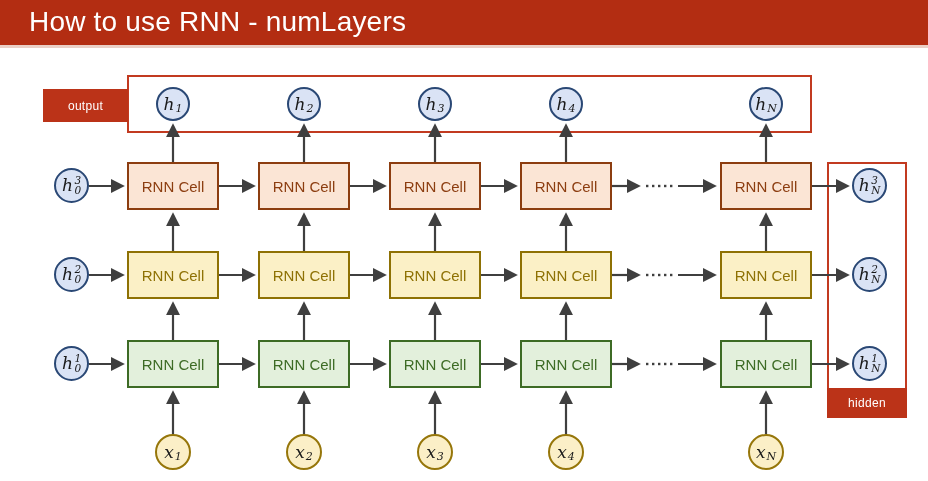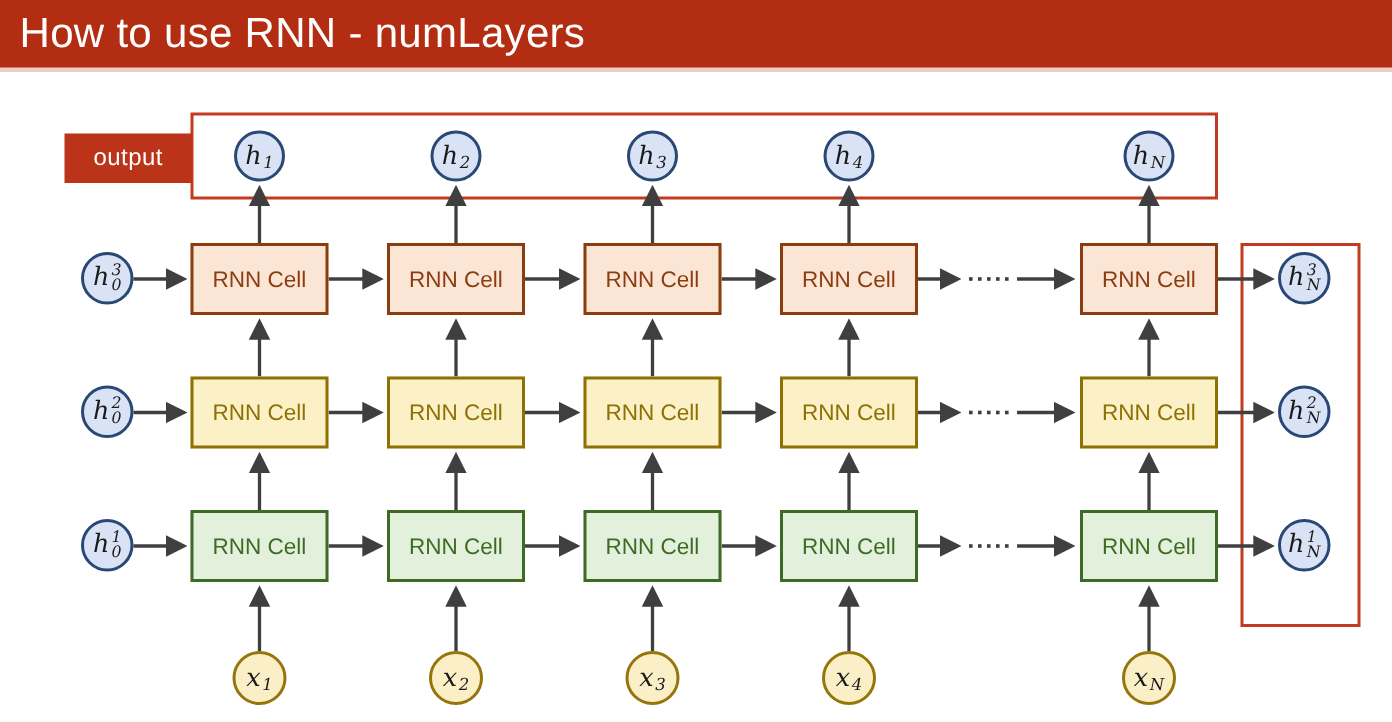--- a/index.html
+++ b/index.html
@@ -7,39 +7,39 @@
     width:928px;height:481px;background:#ffffff;overflow:hidden;
     font-family:"Liberation Sans",sans-serif;position:relative;
   }
   
   .title-bar{
     width:928px;height:45px;background:var(--title-bar-bg);
     border-bottom:3px solid var(--title-bar-edge);
     display:flex;align-items:center;
   }
   .title-bar h1{
-    margin:0;padding:0 0 2px 13px;font-size:28px;font-weight:400;
+    margin:16px;padding:0 0 2px 13px;font-size:28px;font-weight:400;
     color:#ffffff;letter-spacing:.2px;white-space:nowrap;
   }
   
   .diagram{position:relative;width:928px;height:433px;}
   .diagram *{box-sizing:border-box;}
   .wires{position:absolute;left:0;top:0;width:928px;height:433px;}
   .wire{stroke:var(--arrow);stroke-width:2.2;}
   .dot{fill:var(--arrow);}
   marker path{fill:var(--arrow);}
   
   .band{position:absolute;border:2.5px solid var(--band-border);background:transparent;}
   .output-band{left:127px;top:27px;width:685px;height:58px;}
   .hidden-band{left:827px;top:114px;width:80px;height:256px;}
   
   .chip{
     position:absolute;background:var(--label-bg);color:var(--label-text);
     display:flex;align-items:center;justify-content:center;
-    font-size:16px;letter-spacing:.3px;
+    font-size:12px;letter-spacing:.3px;
   }
   .output-chip{left:43px;top:41px;width:85px;height:33px;}
   .hidden-chip{left:827px;top:340px;width:80px;height:30px;}
   
   .cell{
     position:absolute;width:92px;height:48px;border-style:solid;border-width:2.5px;
     display:flex;align-items:center;justify-content:center;
     font-weight:normal;font-size:15px;white-space:nowrap;
   }
   .row-top{background:var(--cell-top-fill);border-color:var(--cell-top-border);color:var(--cell-top-border);}
@@ -64,20 +64,21 @@
 
 <header class="title-bar">
   <h1>How to use RNN - numLayers</h1>
 </header>
 
 <div class="diagram">
 
   <div class="band output-band"></div>
   <div class="band hidden-band"></div>
   <div class="chip output-chip">output</div>
+  <div class="chip hidden-chip">hidden</div>
 
   <svg class="wires" viewBox="0 0 928 433">
     <defs>
       <marker id="arr" viewBox="0 0 10 10" refX="8" refY="5" markerWidth="6.5" markerHeight="6.5" orient="auto-start-reverse">
         <path d="M0,0 L10,5 L0,10 z"></path>
       </marker>
     </defs>
 
     <g>
       <line class="wire" x1="89" y1="138" x2="122" y2="138" marker-end="url(#arr)"></line>

